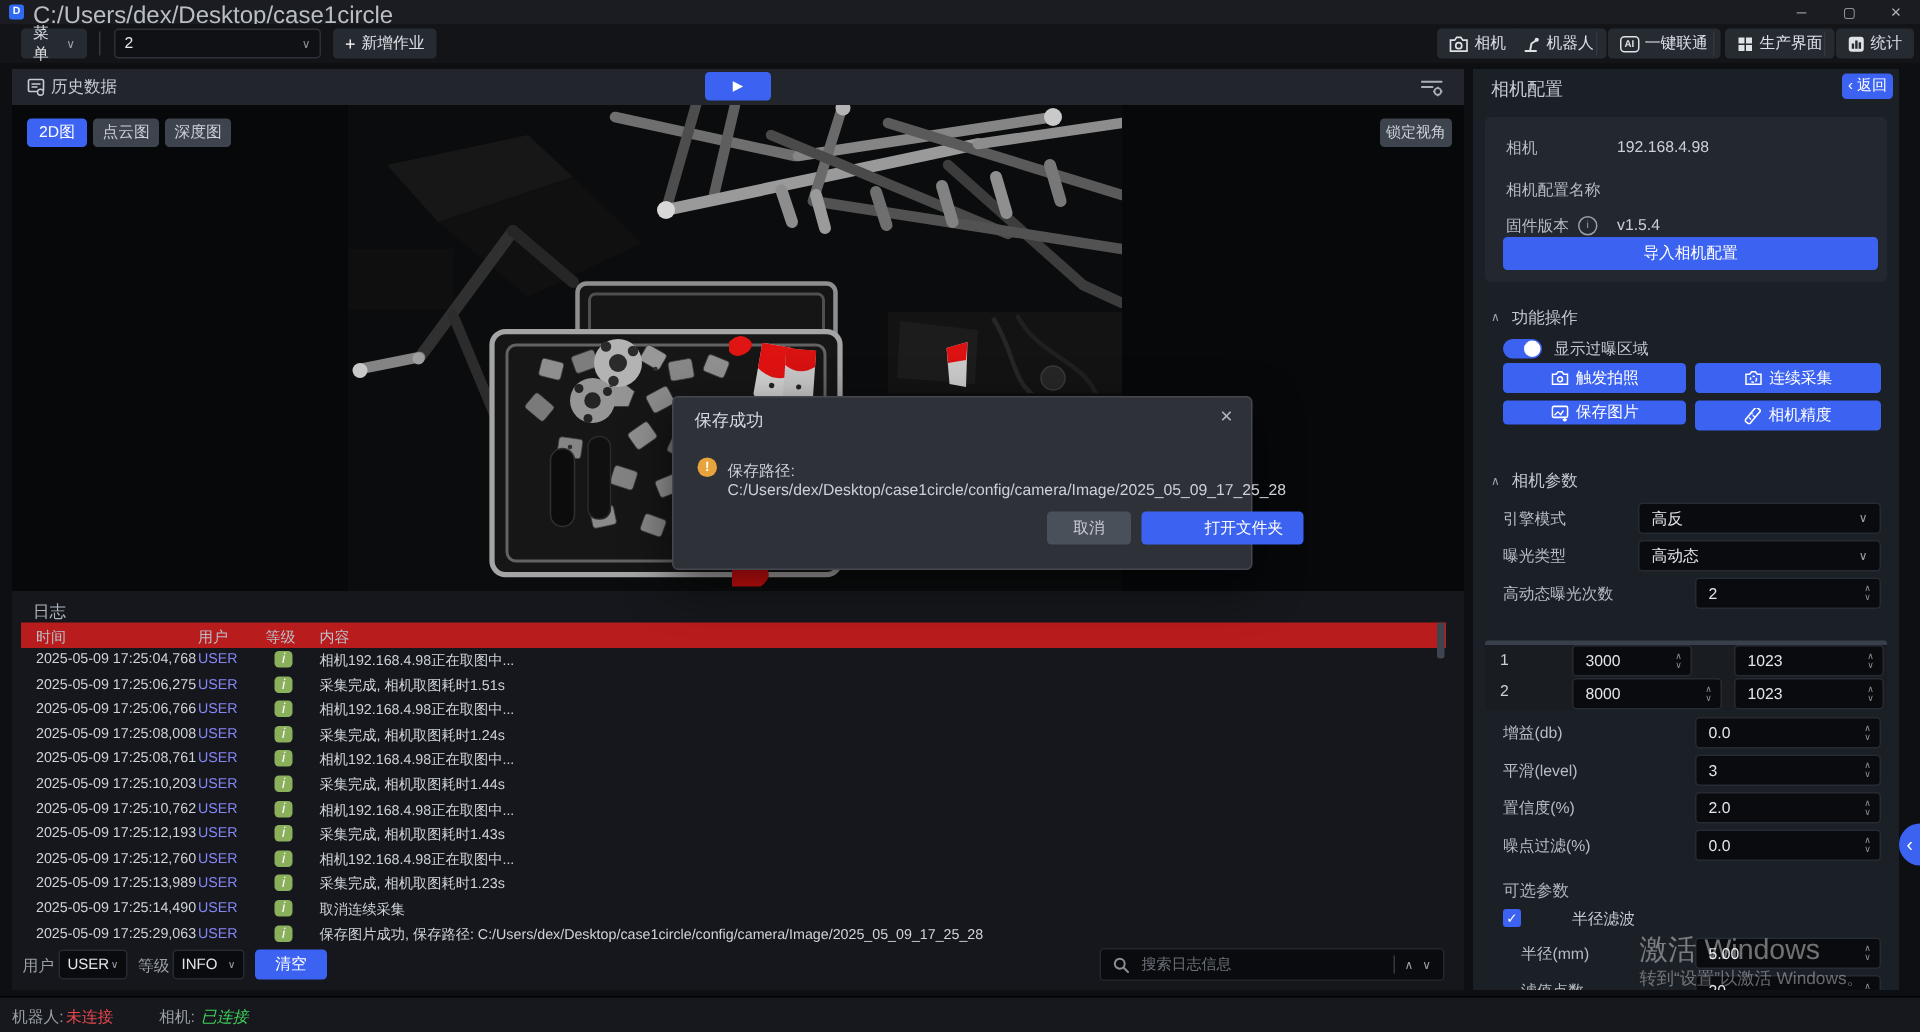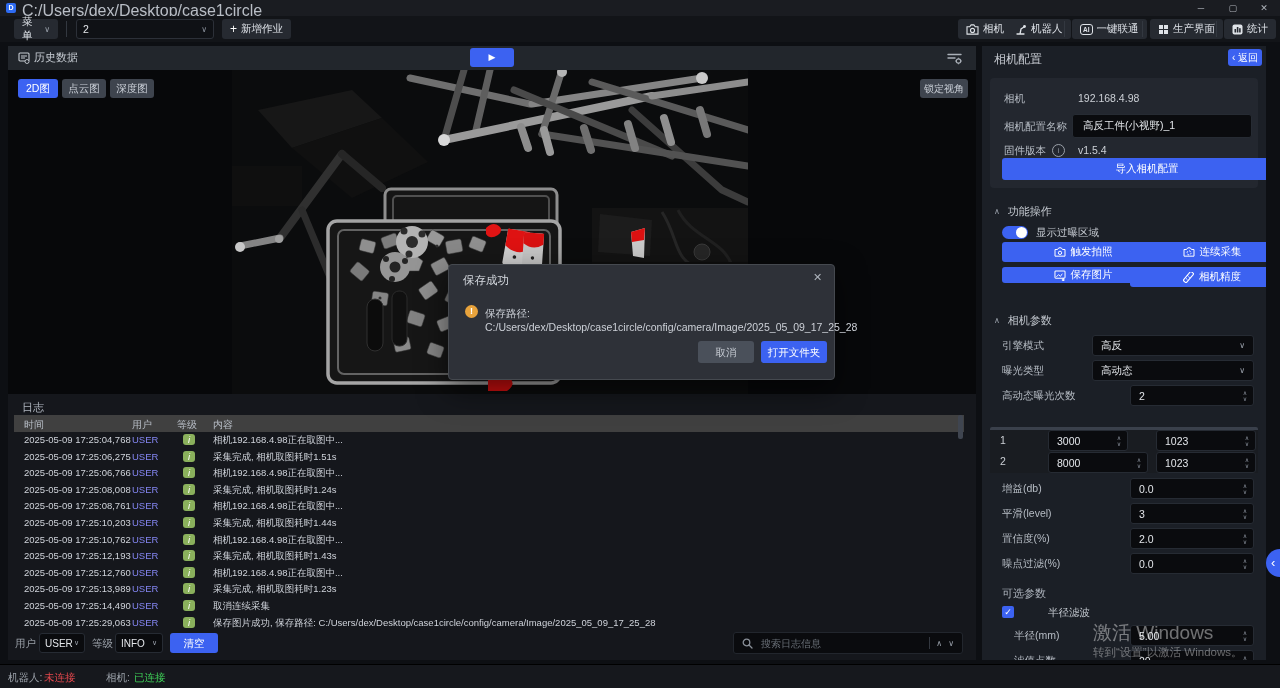--- a/index.html
+++ b/index.html
@@ -31,21 +31,21 @@
   .filter-ic{left:938px;top:5px;}
   .viewport{left:0;top:24px;width:968px;height:324px;background:#07080a;overflow:hidden;}
   .tab{top:9px;height:19px;border-radius:3px;background:#3e444e;color:#c9ced6;font-size:10.5px;
        text-align:center;line-height:19px;}
   .tab.active{background:#3c63f2;color:#fff;}
   .lock-btn{left:912px;top:9px;width:48px;height:19px;background:#3e444e;border-radius:3px;color:#c9ced6;
             font-size:10px;text-align:center;line-height:19px;}
   
   .log-sec{left:0;top:348px;width:968px;height:266px;}
   .log-title{left:14px;top:6px;font-size:11px;color:#aeb4bd;}
-  .log-head{left:6px;top:21px;width:950px;height:17px;background:#404040;}
+  .log-head{left:6px;top:21px;width:950px;height:17px;background:#b91c1c;}
   .log-head span{position:absolute;top:3px;font-size:10px;color:#b9bfc8;}
   .log-rows{left:6px;top:38px;width:950px;height:200px;overflow:hidden;}
   .log-row{position:relative;height:16.6px;}
   .log-row span{position:absolute;top:2px;font-size:9.5px;color:#cfd3da;white-space:nowrap;}
   .c-time{left:10px;}
   .c-user{left:118px;color:#8486f2 !important;}
   .c-badge{left:169px;width:12px;height:11px;background:#8ab05c;border-radius:3px;color:#fff !important;
            font-size:8px;text-align:center;line-height:11px;font-style:italic;}
   .c-content{left:199px;}
   .log-scroll{left:950px;top:21px;width:5px;height:24px;background:#3f4550;border-radius:2px;}
@@ -67,21 +67,21 @@
   .back-btn{left:246px;top:3px;width:34px;height:17px;background:#3c62f1;border-radius:3px;color:#fff;
             font-size:10px;text-align:center;line-height:17px;}
   .card{left:8px;top:32px;width:268px;height:110px;background:#23272f;border-radius:4px;}
   .lbl{font-size:10.5px;color:#b6bcc4;}
   .val{font-size:10.5px;color:#ccd0d6;}
   .inputbox{background:#0a0b0e;border:1px solid #262b33;border-radius:3px;box-sizing:border-box;
             color:#e3e6ea;font-size:10.5px;display:flex;align-items:center;padding:0 8px;}
   .inputbox input{width:100%;background:transparent;border:none;outline:none;color:#e3e6ea;font-size:10.5px;
                   font-family:"Liberation Sans",sans-serif;}
   .btn-blue{background:#3c62f1;border-radius:3px;color:#fff;font-size:10.5px;display:flex;
-            align-items:center;justify-content:center;gap:5px;padding-left:20px;}
+            align-items:center;justify-content:center;gap:5px;}
   .sec-head{font-size:11px;color:#c3c8cf;display:flex;align-items:center;gap:8px;}
   .sec-head .chev{font-size:8px;color:#9aa1ab;}
   .toggle{width:26px;height:13px;border-radius:7px;background:#3c62f1;position:relative;}
   .toggle .knob{position:absolute;right:1px;top:1px;width:11px;height:11px;border-radius:50%;background:#fff;}
   .select{background:#0a0b0e;border:1px solid #262b33;border-radius:3px;height:21px;box-sizing:border-box;
           display:flex;align-items:center;padding:0 8px;font-size:10.5px;color:#e3e6ea;}
   .select .chev{margin-left:auto;font-size:8px;}
   .spin{background:#0a0b0e;border:1px solid #262b33;border-radius:3px;height:21px;box-sizing:border-box;
         display:flex;align-items:center;}
   .spin .sval{flex:1;padding-left:8px;font-size:10.5px;color:#e3e6ea;}
@@ -94,33 +94,33 @@
             text-align:center;line-height:12px;}
   .watermark1{left:1093px;top:620px;font-size:19px;color:rgba(255,255,255,0.42);z-index:35;}
   .watermark2{left:1093px;top:645px;font-size:11.5px;color:rgba(255,255,255,0.38);z-index:35;}
   .edge-handle{left:1266px;top:549px;width:28px;height:28px;border-radius:50%;background:#3c62f1;z-index:50;
                color:#fff;font-size:13px;line-height:28px;padding-left:5px;box-sizing:border-box;}
   
   .statusbar{left:0;top:664px;width:1280px;height:24px;background:#16181d;border-top:1px solid #000;}
   .statusbar span{position:absolute;top:6px;font-size:10.5px;}
   .st-lbl{color:#9aa0a8;}
   .st-red{color:#e5484d;}
-  .st-green{color:#3fd158;}
+  .st-green{color:#3fd158;font-style:italic;}
   
   .dialog{left:448px;top:264px;width:385px;height:114px;background:#2e3138;border:1px solid #45494f;
           border-radius:4px;box-shadow:0 10px 30px rgba(0,0,0,.55);z-index:60;}
   .dlg-title{left:14px;top:8px;font-size:11.5px;color:#d6dae0;}
   .dlg-close{left:364px;top:6px;font-size:11px;color:#aeb4bc;}
   .warn-ic{left:16px;top:40px;width:13px;height:13px;border-radius:50%;background:#e8a33c;color:#fff;
            font-size:9px;font-weight:bold;text-align:center;line-height:13px;}
   .dlg-msg{left:36px;top:42px;width:340px;font-size:10.5px;color:#ccd0d7;}
   .dlg-cancel{left:249px;top:76px;width:56px;height:22px;background:#4a505a;border-radius:3px;color:#c6cbd3;
               font-size:10.5px;text-align:center;line-height:22px;}
   .dlg-open{left:312px;top:76px;width:66px;height:22px;background:#3c62f1;border-radius:3px;color:#fff;
-            font-size:10.5px;text-align:center;line-height:22px;}
+            font-size:10.5px;line-height:22px;padding-left:42px;}
 </style>
 </head>
 <body>
 
 <div class="abs titlebar">
   <div class="abs logo">D</div>
   <div class="abs win-title">C:/Users/dex/Desktop/case1circle</div>
   <div class="abs winbtn" style="left:1192px;">─</div>
   <div class="abs winbtn" style="left:1224px;">▢</div>
   <div class="abs winbtn" style="left:1255px;">✕</div>
@@ -425,23 +425,20 @@
 </div>
 
 <div class="abs right-panel">
   <div class="abs rp-title">相机配置</div>
   <div class="abs back-btn"><span>‹</span> <span>返回</span></div>
 
   <div class="abs card">
     <span class="abs lbl" style="left:14px;top:14px;">相机</span>
     <span class="abs val" style="left:88px;top:14px;">192.168.4.98</span>
     <span class="abs lbl" style="left:14px;top:42px;">相机配置名称</span>
-    <div class="abs inputbox" style="left:82px;top:36px;width:180px;height:24px;">
-      <input value="高反工件(小视野)_1" style="">
-    </div>
     <span class="abs lbl" style="left:14px;top:66px;">固件版本</span>
     <span class="abs" style="left:62px;top:66px;width:11px;height:11px;border:1px solid #9aa0a8;border-radius:50%;font-size:7px;color:#9aa0a8;text-align:center;line-height:11px;">i</span>
     <span class="abs val" style="left:88px;top:66px;">v1.5.4</span>
     <div class="abs btn-blue" style="left:12px;top:80px;width:250px;height:22px;">导入相机配置</div>
   </div>
 
   <div class="abs sec-head" style="left:12px;top:158px;">
     <span class="chev">∧</span>
     <span>功能操作</span>
   </div>

